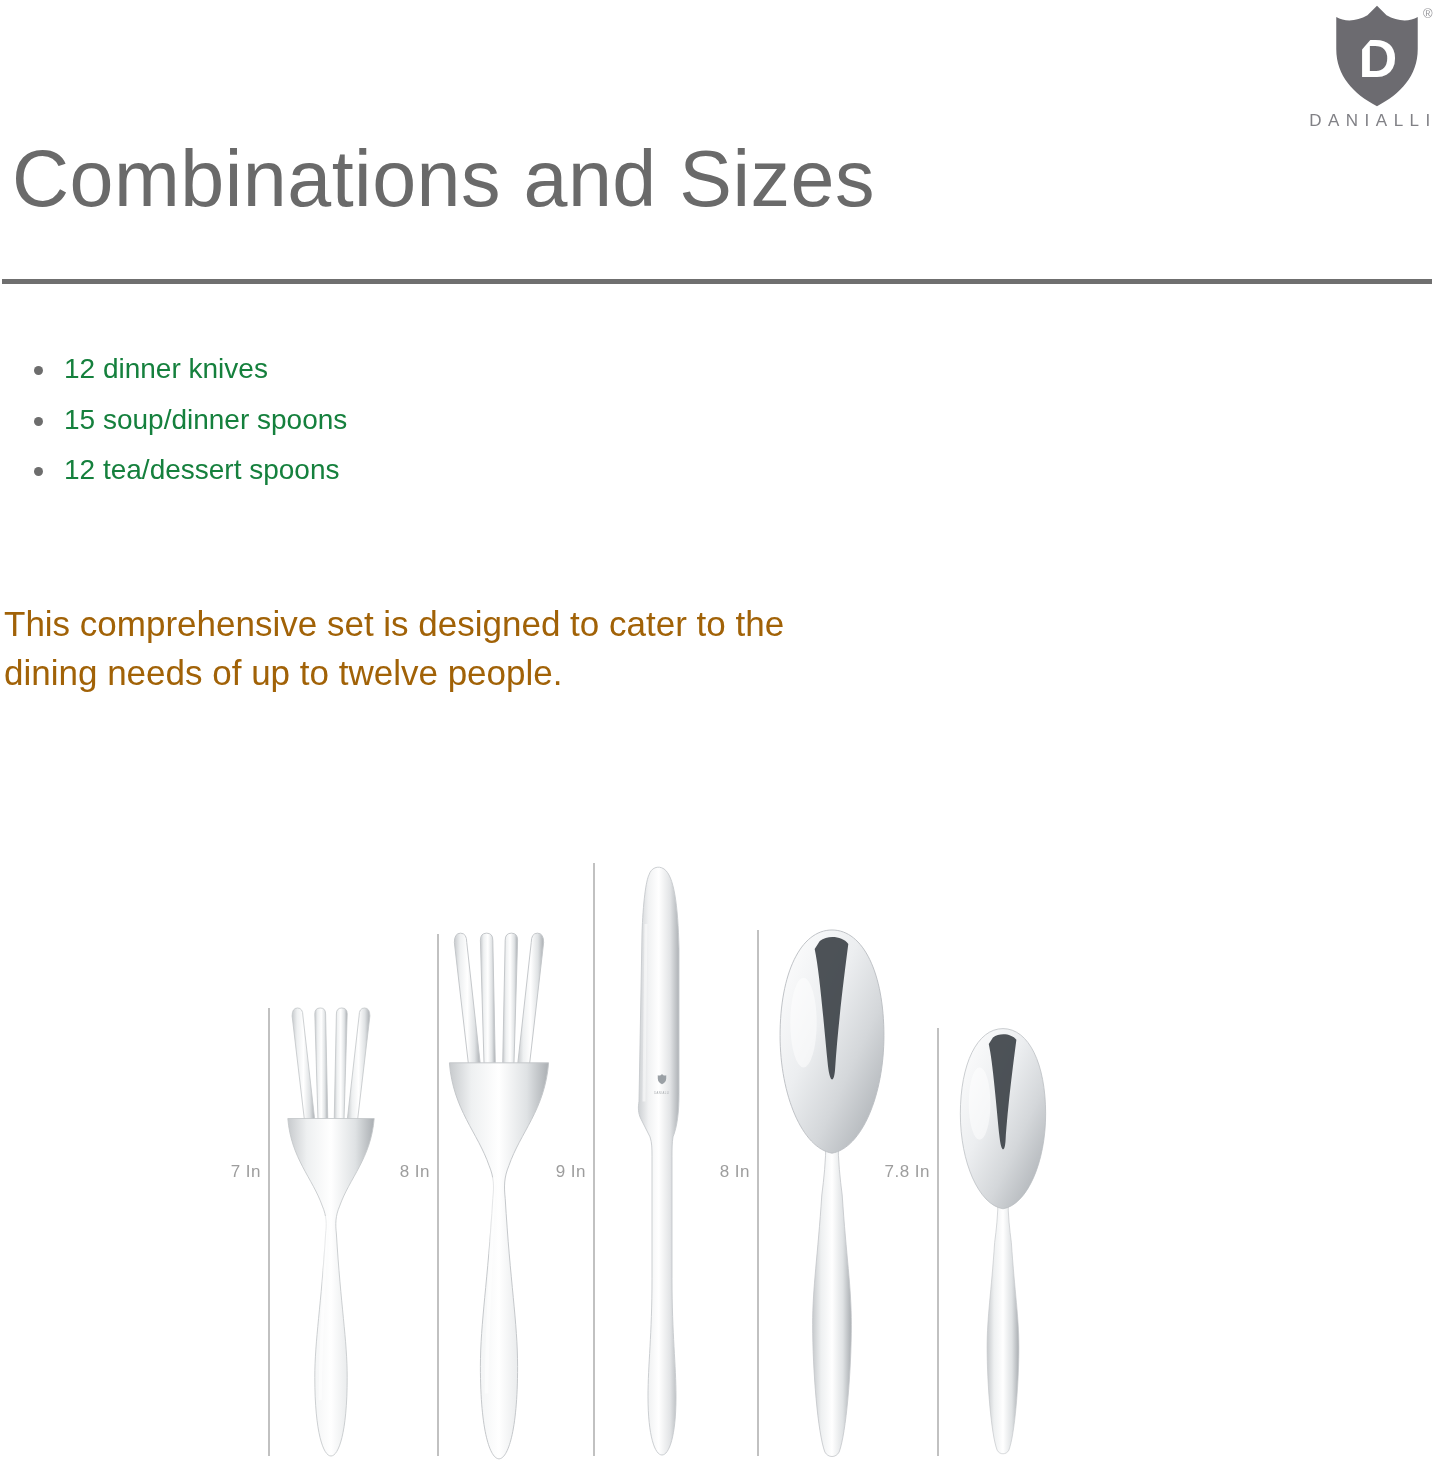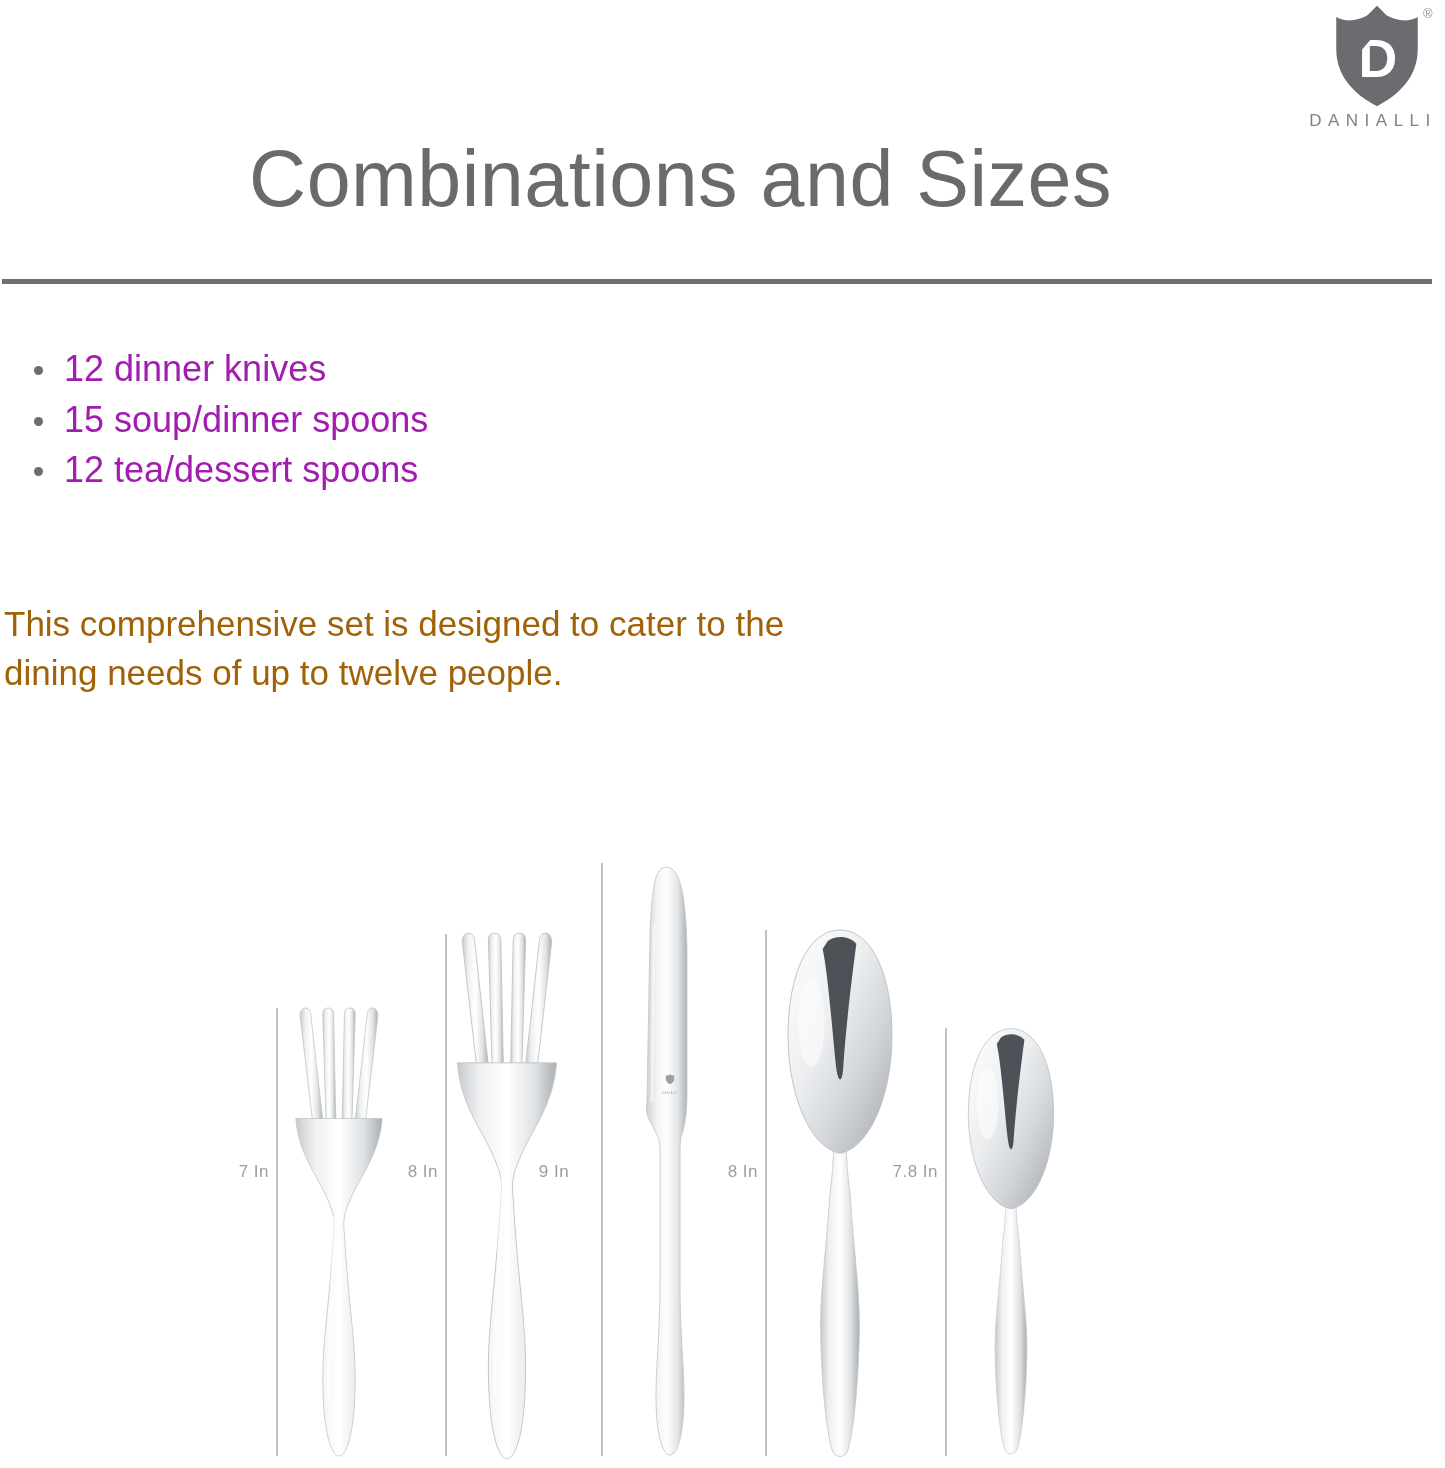--- a/index.html
+++ b/index.html
@@ -17,42 +17,42 @@
   .brand-name{
     position:absolute;left:0;top:111px;width:150px;text-align:center;
     font-size:17px;letter-spacing:6.5px;padding-left:6px;box-sizing:border-box;
     color:#818186;font-weight:500;
   }
 
   
   .page-title{
     left:12px;top:136px;width:1100px;
     font-size:79px;font-weight:300;color:#6a6a6a;letter-spacing:0.5px;
-    line-height:1.1;white-space:nowrap;text-align:right;
+    line-height:1.1;white-space:nowrap;
   }
   .title-divider{left:2px;top:279px;width:1430px;height:5px;background:#6f6f6f;}
 
   
   .contents-list{
     left:34px;top:344px;margin:0;padding:0;list-style:none;
-    font-size:36px;color:#a21caf;
+    font-size:28px;color:#15803d;
   }
   .contents-list li{
     position:relative;padding-left:30px;line-height:50.6px;white-space:nowrap;
   }
   .contents-list li::before{
     content:"";position:absolute;left:0px;top:22px;width:9px;height:9px;
     border-radius:50%;background:#6d6d6d;
   }
   .description{
     left:4px;top:599px;font-size:35px;color:#a16207;line-height:49px;white-space:nowrap;
   }
 
   
-  .size-diagram{left:0;top:788px;width:1373px;height:680px;margin-left:8px;}
+  .size-diagram{left:0;top:788px;width:1373px;height:680px;}
   .measure-line{position:absolute;width:2px;background:#c1c1c1;}
   .size-label{
     position:absolute;width:80px;text-align:right;
     font-size:17px;color:#9d9d9d;letter-spacing:0.5px;white-space:nowrap;
   }
   .utensil{position:absolute;}
 </style>
 </head>
 <body>
 
@@ -82,21 +82,21 @@
 <div class="abs size-diagram">
 
   <div class="measure-line" style="left:268px;top:220px;height:448px;"></div>
   <div class="measure-line" style="left:437px;top:146px;height:522px;"></div>
   <div class="measure-line" style="left:593px;top:75px;height:593px;"></div>
   <div class="measure-line" style="left:757px;top:142px;height:526px;"></div>
   <div class="measure-line" style="left:937px;top:240px;height:428px;"></div>
 
   <div class="size-label" style="left:181px;top:374px;">7 In</div>
   <div class="size-label" style="left:350px;top:374px;">8 In</div>
-  <div class="size-label" style="left:506px;top:374px;text-align:center;">9 In</div>
+  <div class="size-label" style="left:506px;top:374px;">9 In</div>
   <div class="size-label" style="left:670px;top:374px;">8 In</div>
   <div class="size-label" style="left:850px;top:374px;">7.8 In</div>
 
   <svg class="utensil" style="left:277px;top:219px;" width="108" height="450" viewBox="0 0 100 452" preserveAspectRatio="none">
     <defs>
       <linearGradient id="f1m" x1="0" y1="0" x2="1" y2="0">
         <stop offset="0" stop-color="#c7cacd"></stop>
           <stop offset="0.22" stop-color="#eef0f1"></stop>
         <stop offset="0.5" stop-color="#ffffff"></stop>
           <stop offset="0.78" stop-color="#dfe2e4"></stop>

